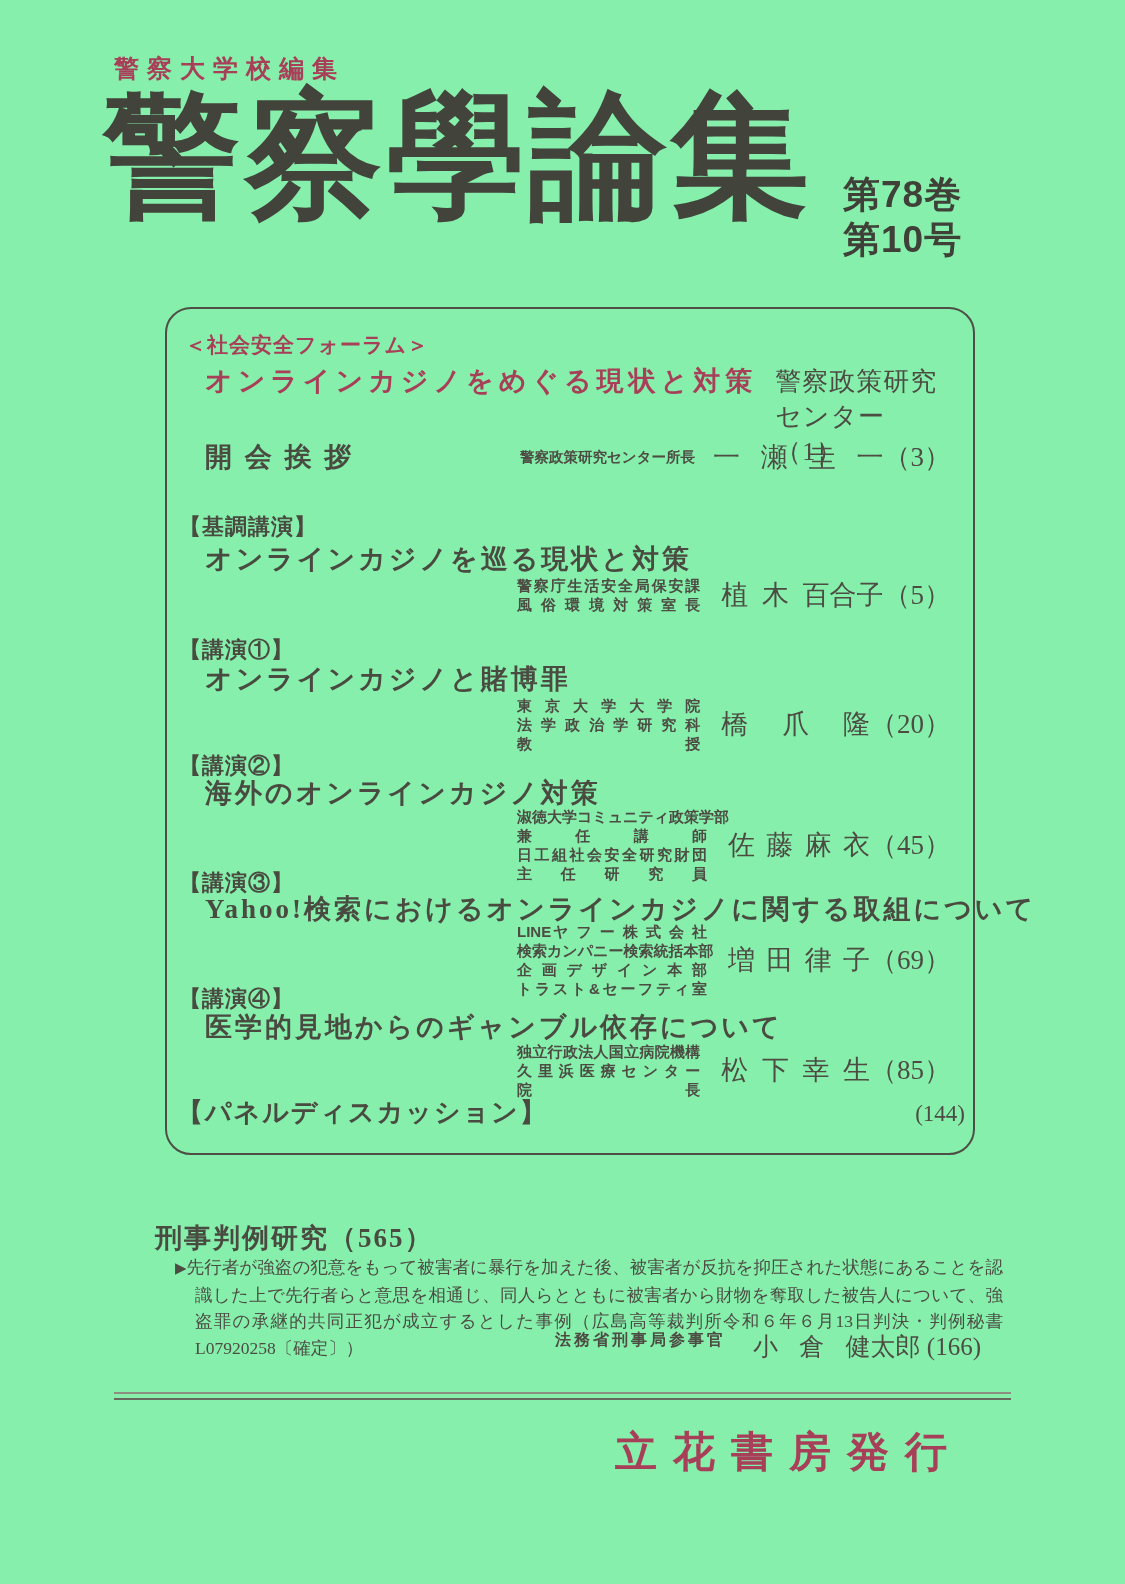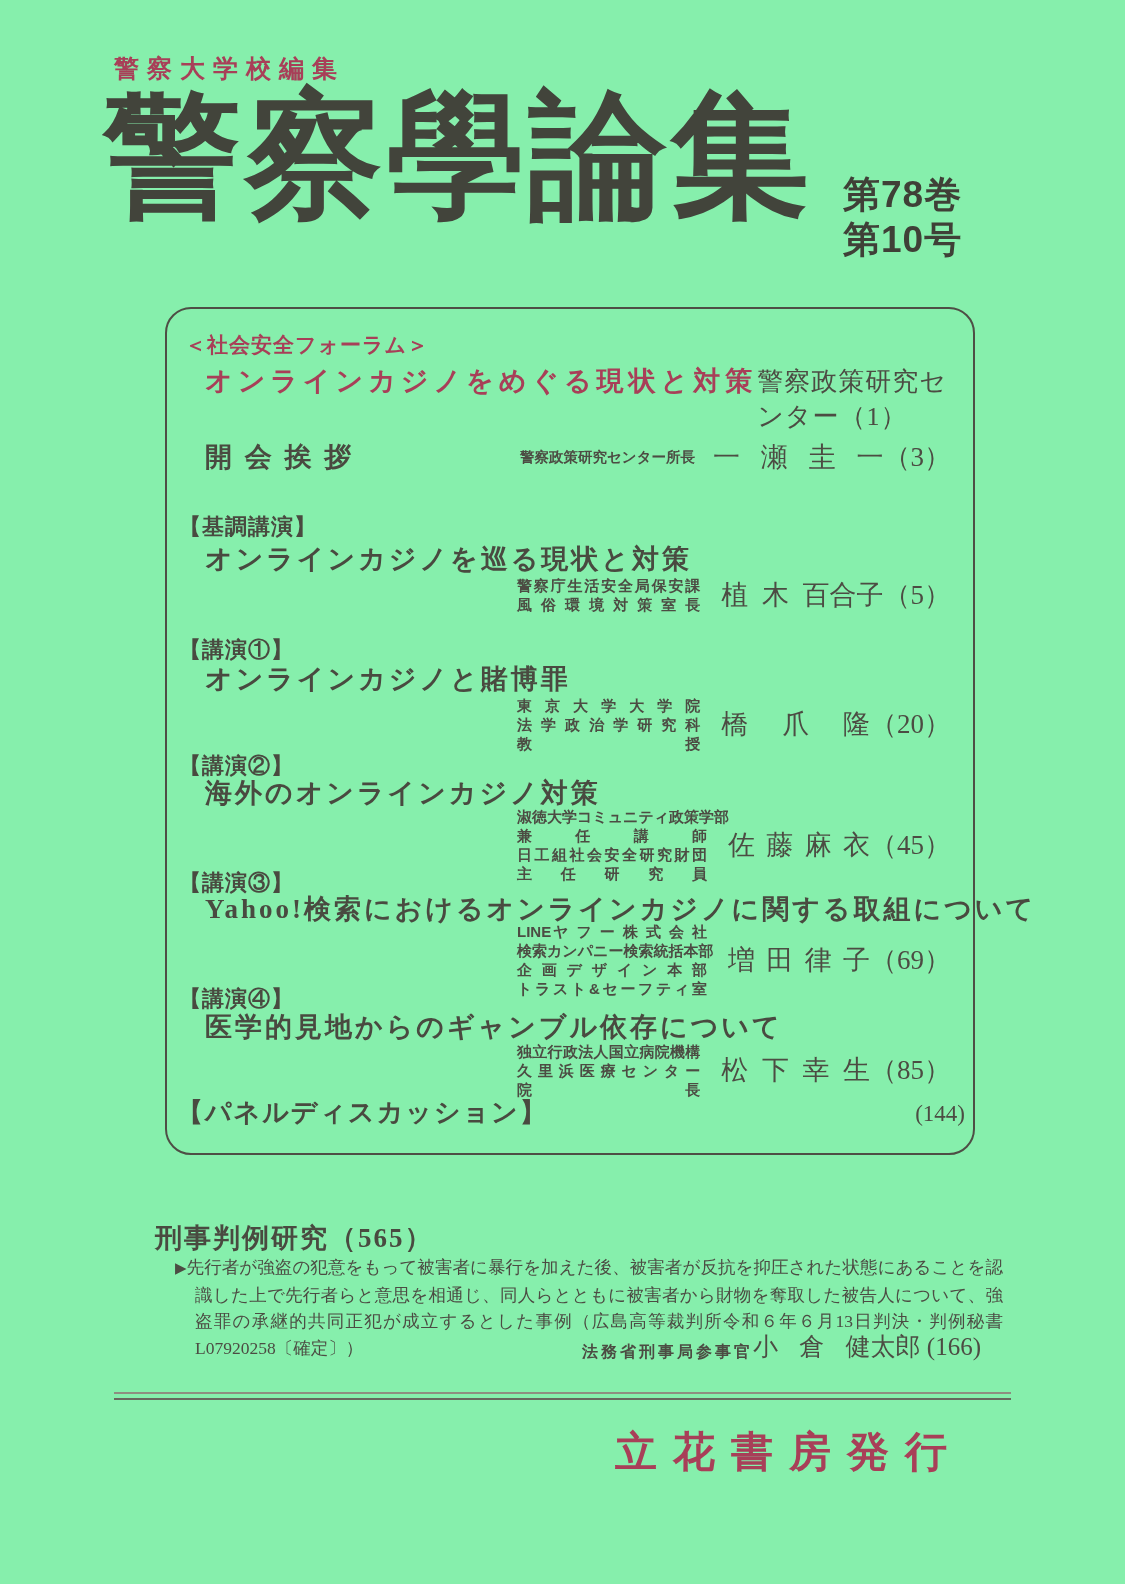--- a/index.html
+++ b/index.html
@@ -29,21 +29,21 @@
   
   .toc-box {
     position:absolute; left:165px; top:307px; width:810px; height:848px;
     box-sizing:border-box; border:2.5px solid #4e4e45; border-radius:26px;padding-left:22px;
   }
   .forum-label {
     position:absolute; left:18px; top:22px;
     font-family:"Liberation Sans","DejaVu Sans",sans-serif;
     font-size:21px; font-weight:700; letter-spacing:1px; color:#a83f58;
   }
-  .row { position:absolute; display:flex; }
+  .row { position:absolute; display:flex;gap:18px; }
   .forum-row { left:38px; right:22px; top:54px; justify-content:space-between; align-items:baseline; }
   .forum-title { font-size:27px; font-weight:600; letter-spacing:5px; color:#a83f58; white-space:pre; }
   .forum-org { font-size:26px; letter-spacing:1px; color:#4c4c43; }
   .opening-row { left:38px; right:22px; top:126px; height:44px; justify-content:space-between; align-items:center; }
   .entry-title { font-size:27px; font-weight:600; letter-spacing:3px; color:#494a40; white-space:pre; }
   .right-group { display:flex; align-items:center; gap:18px; }
   .sec-header {
     position:absolute; left:12px;
     font-size:22px; font-weight:700; letter-spacing:1px; color:#494a40;
   }
@@ -79,21 +79,21 @@
     font-size:27px; font-weight:600; letter-spacing:2px; color:#494a40;
   }
   .case-summary {
     position:absolute; left:175px; top:1254px; width:808px;
     font-size:17.5px; line-height:26.5px; color:#4c4c43;
     padding-left:20px; text-indent:-20px; text-align:justify;
   }
   .case-summary .marker { font-size:15px; }
   .byline {
     position:absolute; right:144px; top:1330px;
-    display:flex; align-items:flex-end; gap:0;
+    display:flex; align-items:flex-start; gap:27px;
   }
   .byline-affil {
     font-family:"Liberation Sans","DejaVu Sans",sans-serif;
     font-size:16px; font-weight:700; letter-spacing:3px; color:#4c4c43;
   }
   .byline .name { width:228px; font-size:25px; }
   .double-rule {
     position:absolute; left:114px; right:114px; top:1392px; height:4px;
     border-top:2px solid #8e8e80; border-bottom:2px solid #67675d;
   }

